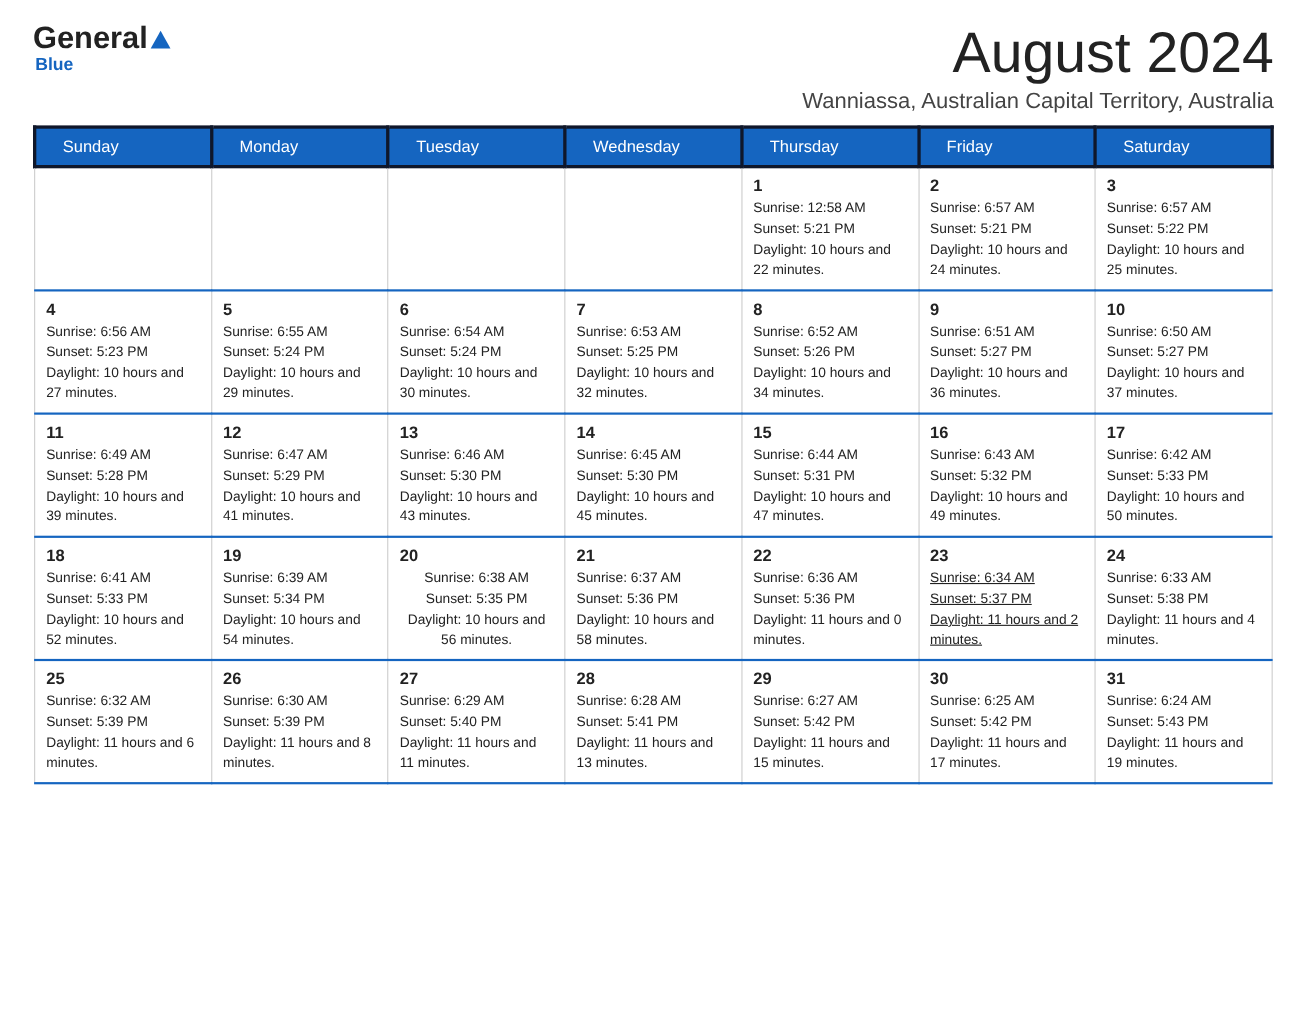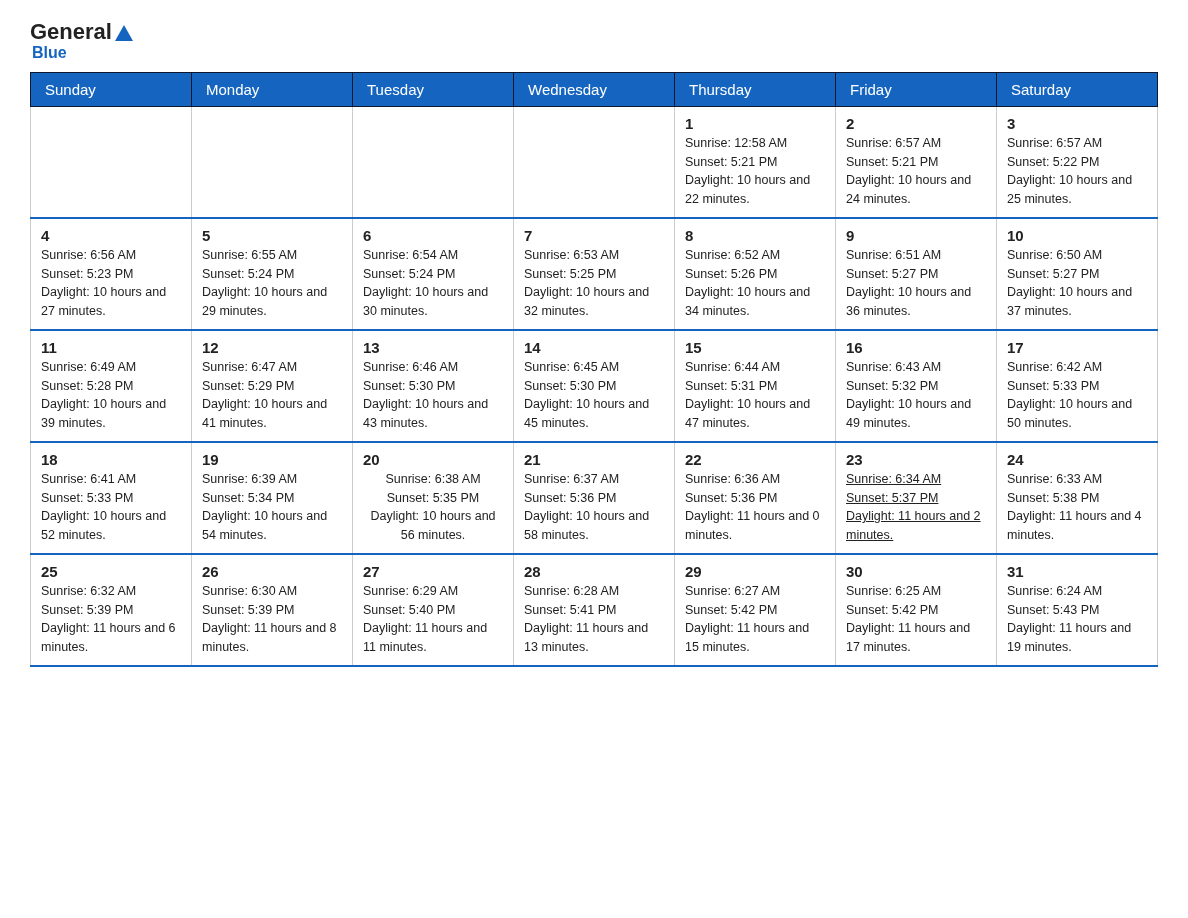--- a/index.html
+++ b/index.html
@@ -13,21 +13,21 @@
       display: flex;
       justify-content: space-between;
       align-items: flex-start;
       margin-bottom: 8px;
     }
     .logo {
       display: flex;
       align-items: center;
     }
     .logo-text-general {
-      font-size: 22px;
+      font-size: 28px;
       font-weight: bold;
       color: #222;
     }
     .logo-text-blue {
       font-size: 16px;
       font-weight: bold;
       color: #1565C0;
     }
     .title-section {
       text-align: right;
@@ -46,23 +46,23 @@
     table {
       width: 100%;
       border-collapse: collapse;
       margin-top: 10px;
     }
     thead tr th {
       background-color: #1565C0;
       color: #fff;
       font-size: 15px;
       font-weight: normal;
-      padding: 8px 14px;
+      padding: 8px 24px;
       text-align: left;
-      border: 1px solid #0f172a;
+      border: 3px solid #0f172a;
     }
     tbody tr td {
       vertical-align: top;
       padding: 8px 10px;
       font-size: 13px;
       color: #222;
       border: 1px solid #ccc;
       width: calc(100% / 7);
       min-height: 90px;
       height: 90px;
@@ -94,20 +94,24 @@
     <div style="line-height:1.1">
       <div style="display:flex;align-items:center;">
         <span class="logo-text-general">General</span>
         <div style="display:flex;flex-direction:column;margin-left:3px;margin-top:2px;">
           <div style="width:0;height:0;border-left:9px solid transparent;border-right:9px solid transparent;border-bottom:16px solid #1565C0;"></div>
         </div>
       </div>
       <span class="logo-text-blue" style="margin-left:2px;">Blue</span>
     </div>
   </div>
+  <div class="title-section">
+    <div class="month-title">August 2024</div>
+    <div class="location-title">Wanniassa, Australian Capital Territory, Australia</div>
+  </div>
 </div>
 
 <table>
   <thead>
     <tr id="thead-row">
     <th>Sunday</th>
         <th>Monday</th>
         <th>Tuesday</th>
         <th>Wednesday</th>
         <th>Thursday</th>

